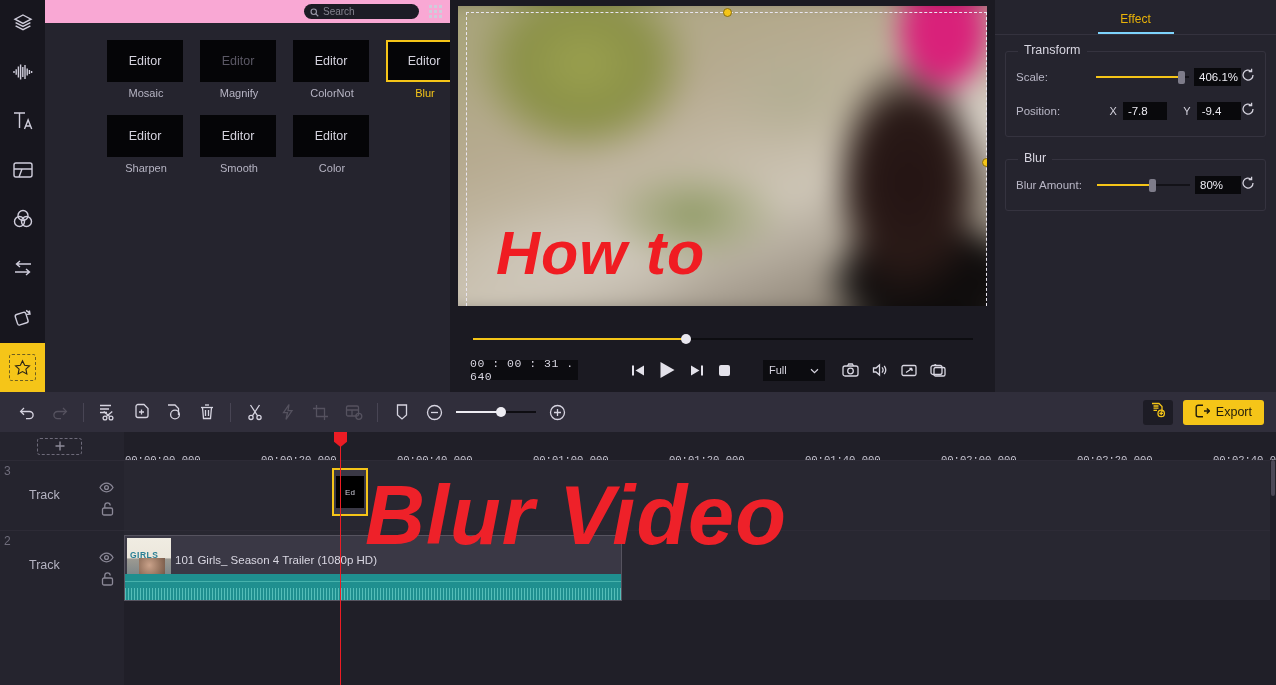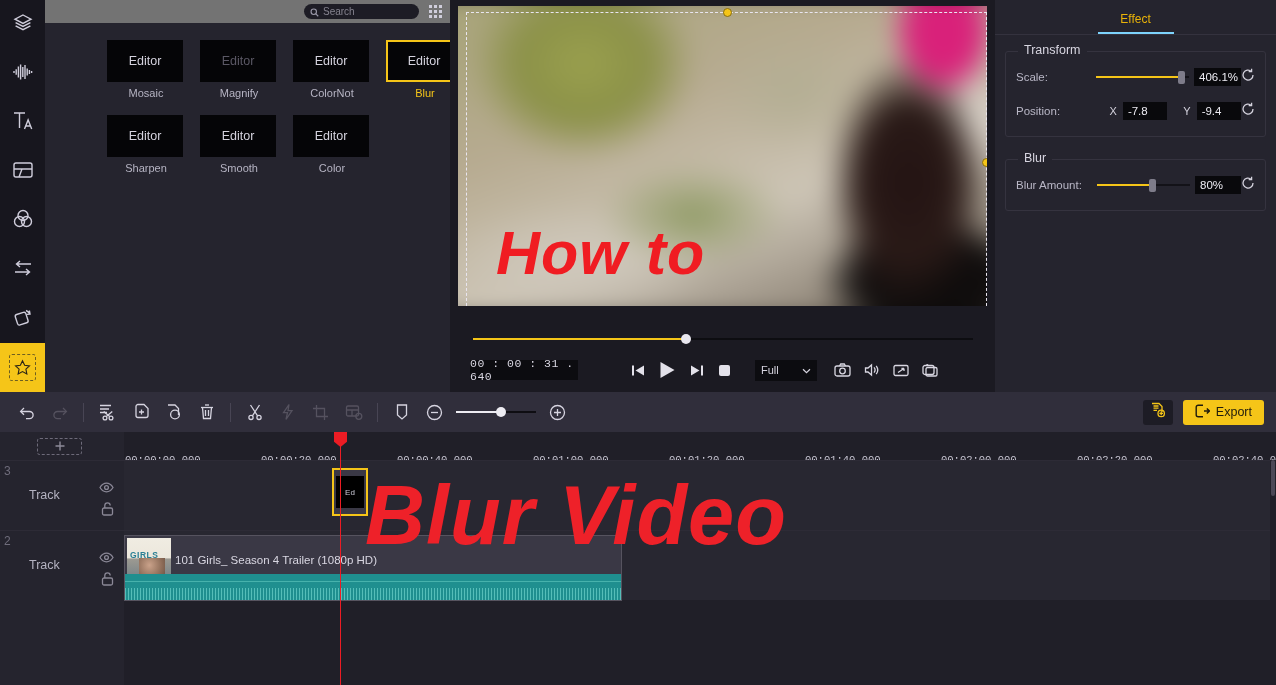--- a/index.html
+++ b/index.html
@@ -29,21 +29,21 @@
     border: 1px dashed #6e5f20; padding: 3px; border-radius: 3px;
     display:flex; align-items:center; justify-content:center;
   }
 
   
   .library {
     position: absolute; left: 45px; top: 0; width: 405px; height: 392px;
     background: #25242e;
   }
   .lib-top {
-    height: 23px; background: #737373;
+    height: 23px; background: #f9a8d4;
     display: flex; align-items: center; justify-content: flex-end;
     padding-right: 8px; gap: 10px;
   }
   .search-box {
     width: 115px; height: 15px; border-radius: 8px; background: #1d1c25;
     display: flex; align-items: center; gap: 4px; padding: 0 6px;
   }
   .search-box svg { stroke: #9a98a8; fill: none; stroke-width: 1.5; }
   .search-box input {
     border: none; background: transparent; color: #b9b7c6;
@@ -129,21 +129,21 @@
   .timecode {
     width: 108px; height: 20px; background: #0c0c10; color: #d8d6e1;
     font-family: "Liberation Mono", monospace; font-size: 11.5px;
     display: flex; align-items: center; justify-content: center;
     letter-spacing: 0.5px; margin-left: 12px;
   }
   .ctrl-group { display: flex; align-items: center; gap: 14px; margin-left: 53px; }
   .ctrl-btn { cursor: pointer; display: flex; align-items: center; }
   .ctrl-btn svg { fill: #e3e1ea; stroke: none; }
   .quality-sel {
-    margin-left: 24px; width: 62px; height: 21px; background: #0c0c10;
+    margin-left: 32px; width: 62px; height: 21px; background: #0c0c10;
     color: #d6d4df; font-size: 11px; display: flex; align-items: center;
     padding: 0 6px; justify-content: space-between; cursor: pointer;
   }
   .out-group { display: flex; align-items: center; gap: 13px; margin-left: 17px; }
   .out-group svg { stroke: #d9d7e2; fill: none; stroke-width: 1.3; }
 
   
   .props {
     position: absolute; left: 995px; top: 0; width: 281px; height: 392px;
     background: #25242e;

